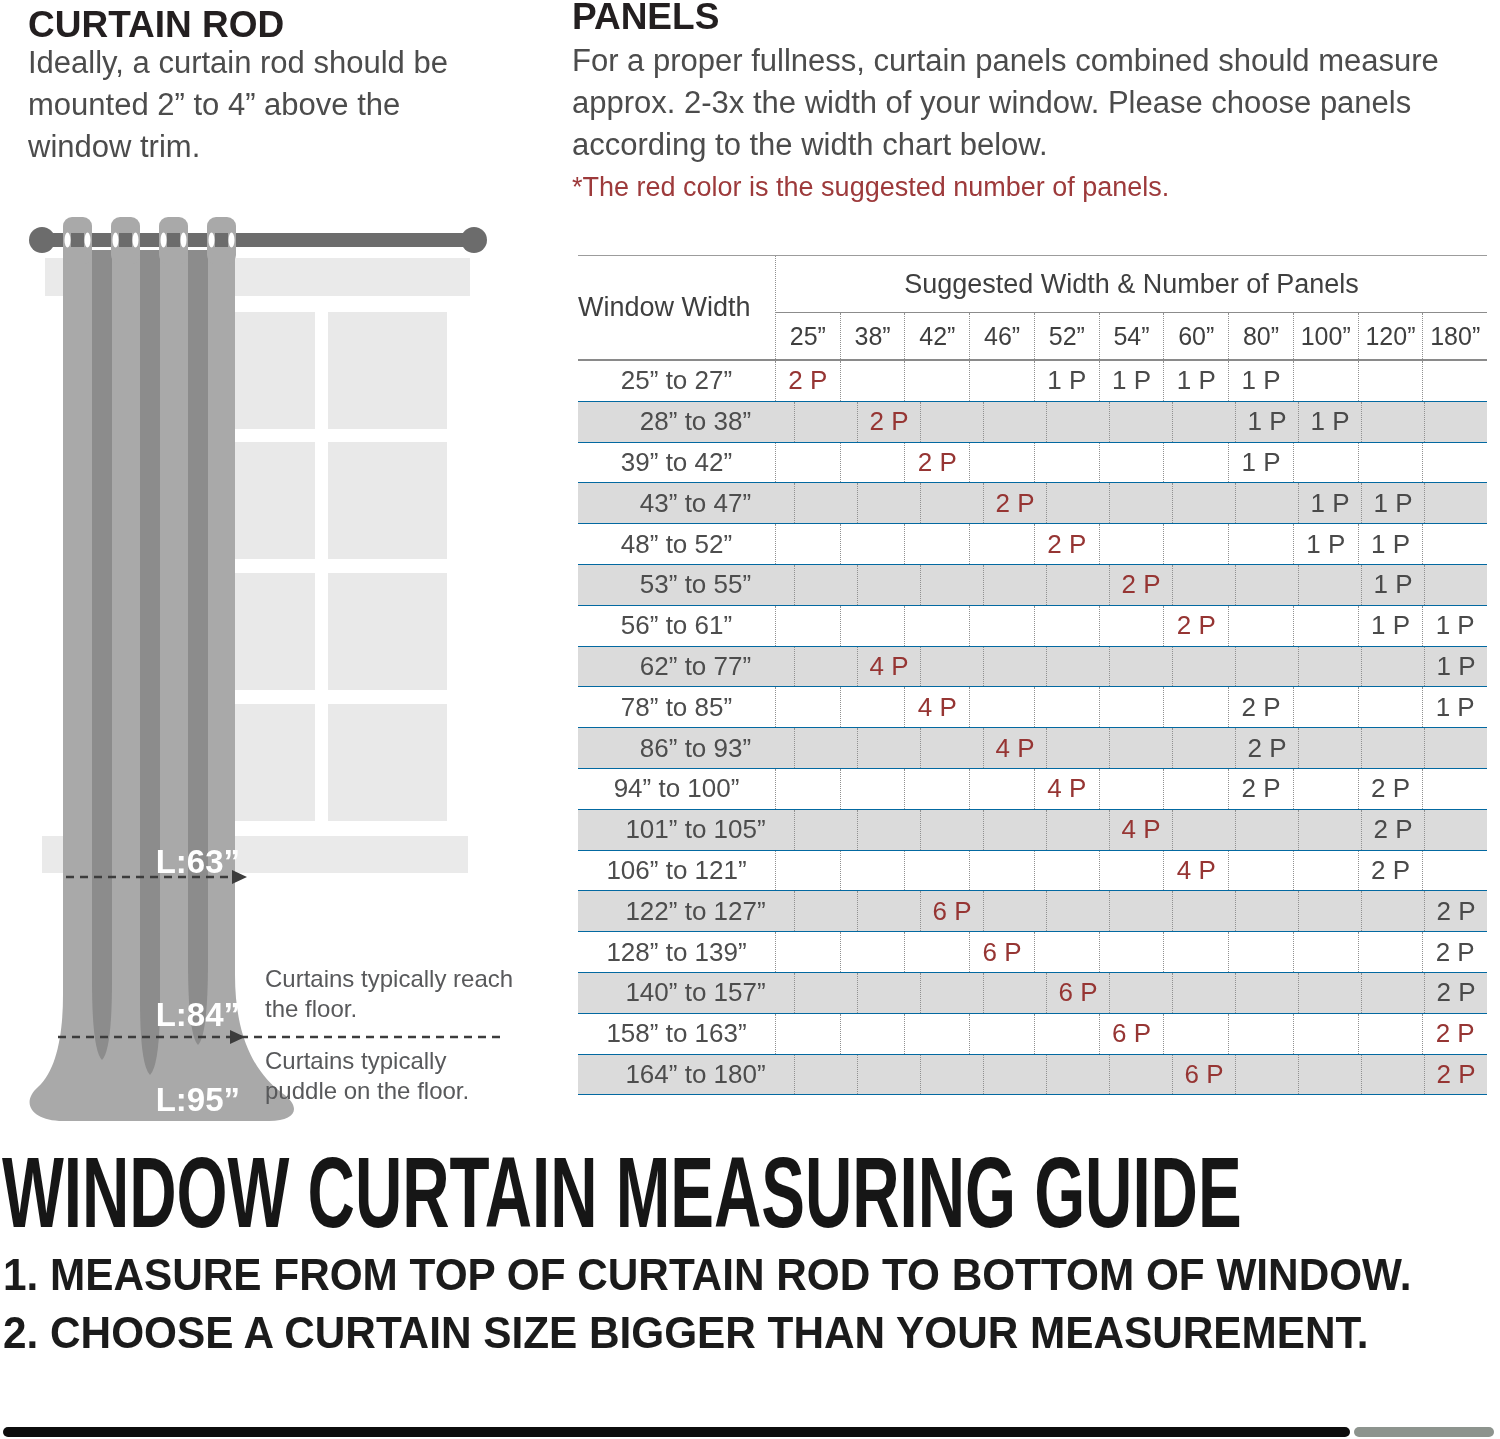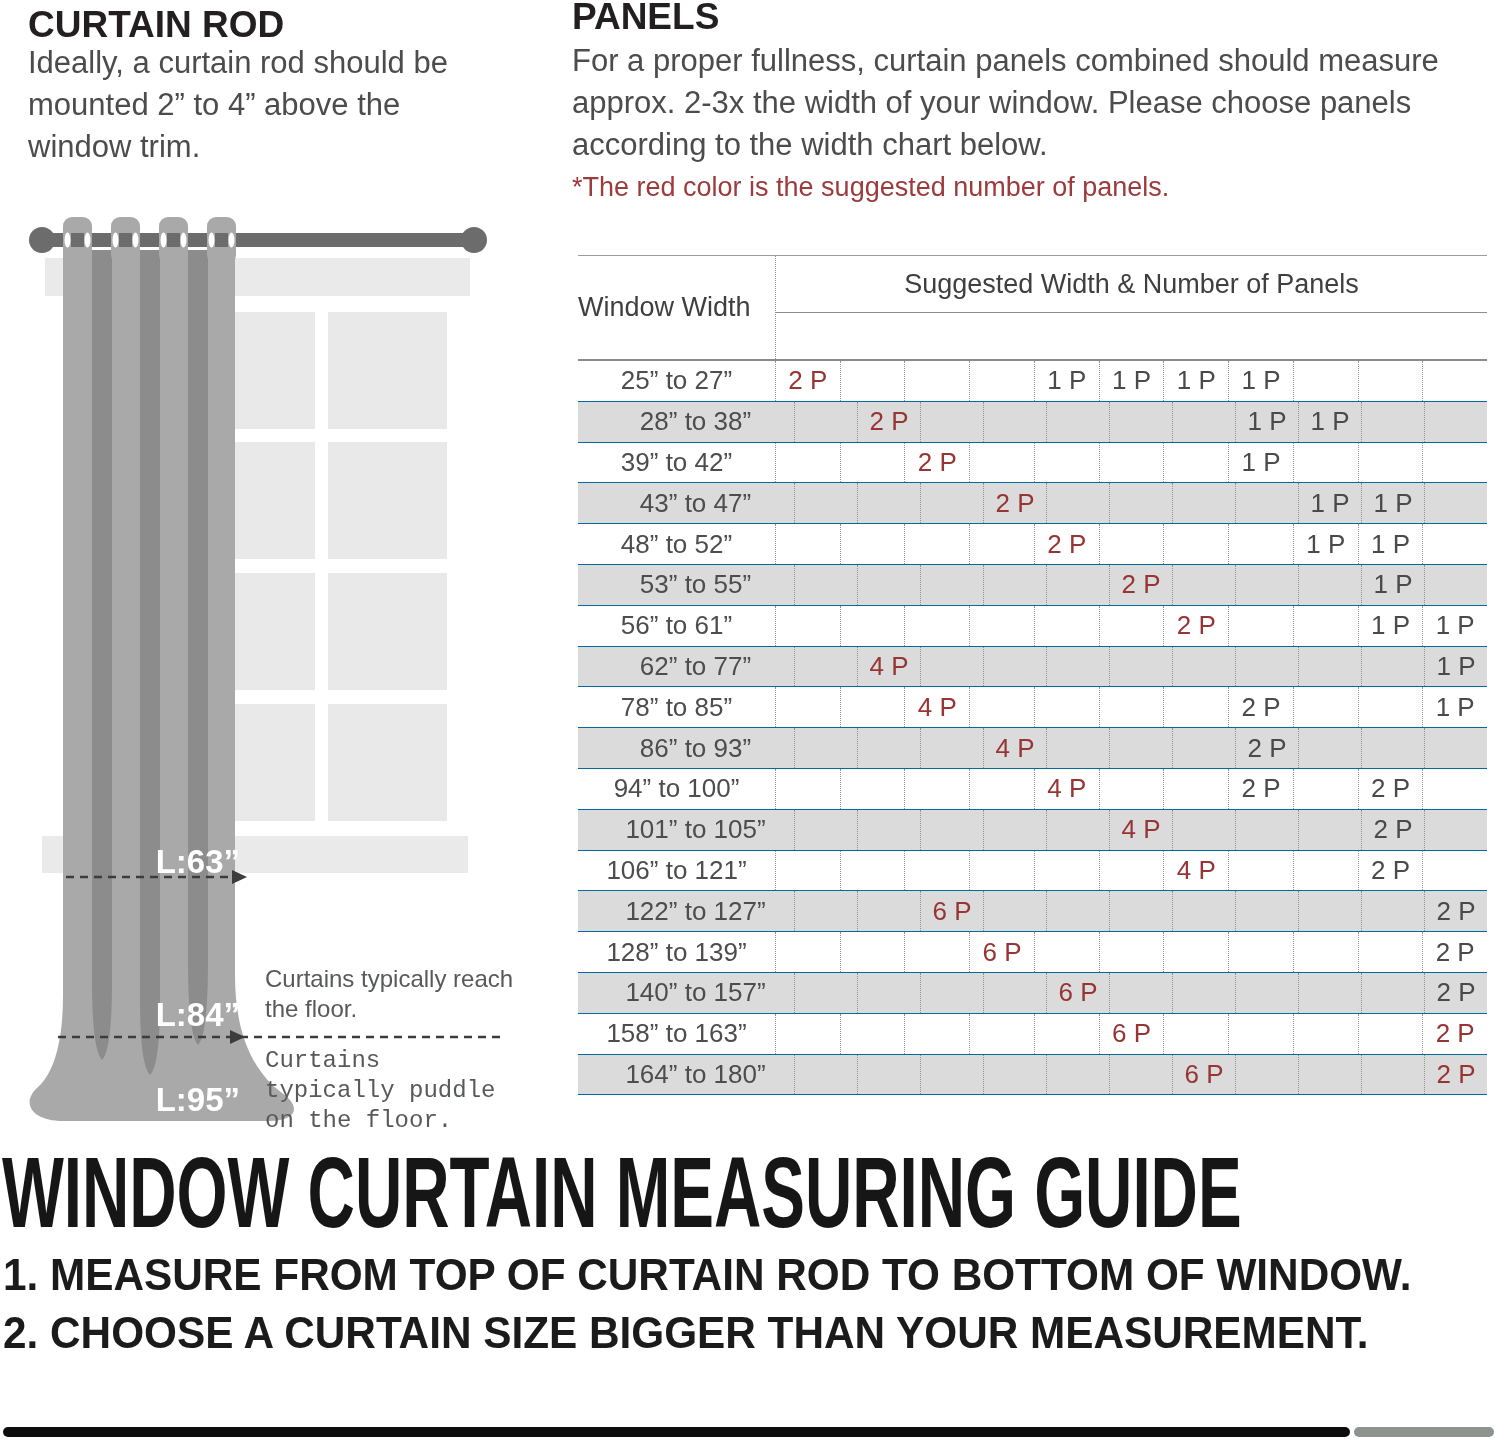--- a/index.html
+++ b/index.html
@@ -28,21 +28,21 @@
   .c-dash{stroke:#3c3c3c;stroke-width:2.5;stroke-dasharray:8 6;fill:none}
   .c-arrow{fill:#3c3c3c}
   .len-label{position:absolute;color:#fff;font-weight:700;font-size:33px;line-height:1;white-space:nowrap;}
   #len-63{top:645px;right:280px;}
   #len-84{top:798px;right:280px;}
   #len-95{top:883px;right:280px;}
   .measure-note{position:absolute;left:265px;width:250px;margin:0;font-size:24px;
                 line-height:1.26;color:#58595b;}
   #note-63{top:648px;}
   #note-84{top:764px;}
-  #note-95{top:846px;font-family:Liberation Mono, monospace;}
+  #note-95{top:846px;}
 
   
   .chart{position:absolute;left:578px;top:255px;width:909px;}
   .chart-top{display:flex;height:103px;border-top:1px solid #9c9c9c;border-bottom:2px solid #8a8a8a;}
   .ww-head{flex:0 0 197px;display:flex;align-items:center;font-size:27px;color:#3f3f3f;}
   .head-right{flex:1;display:flex;flex-direction:column;border-left:1px dotted #909090;}
   .group-head{height:56px;flex:0 0 56px;display:flex;align-items:center;justify-content:center;
               font-size:27px;color:#3f3f3f;border-bottom:1px solid #8c8c8c;}
   .col-heads{flex:1;display:flex;}
   .col-head{flex:1;display:flex;align-items:center;justify-content:center;font-size:25px;color:#3f3f3f;}
@@ -139,20 +139,33 @@
 
   <h2 class="sec-title" id="panels-title">PANELS</h2>
   <p class="body-copy" id="panels-desc">For a proper fullness, curtain panels combined should measure approx. 2-3x the width of your window. Please choose panels according to the width chart below.</p>
   <p class="red-note">*The red color is the suggested number of panels.</p>
 
   <div class="chart">
     <div class="chart-top">
       <div class="ww-head">Window Width</div>
       <div class="head-right">
         <div class="group-head">Suggested Width &amp; Number of Panels</div>
+        <div class="col-heads" id="col-heads">
+            <div class="col-head">25”</div>
+            <div class="col-head">38”</div>
+            <div class="col-head">42”</div>
+            <div class="col-head">46”</div>
+            <div class="col-head">52”</div>
+            <div class="col-head">54”</div>
+            <div class="col-head">60”</div>
+            <div class="col-head">80”</div>
+            <div class="col-head">100”</div>
+            <div class="col-head">120”</div>
+            <div class="col-head">180”</div>
+          </div>
       </div>
     </div>
     <div id="chart-rows">
         <div class="trow">
           <div class="rlabel">25” to 27”</div>
           <div class="tcell red">2 P</div>
           <div class="tcell"></div>
           <div class="tcell"></div>
           <div class="tcell"></div>
           <div class="tcell">1 P</div>

